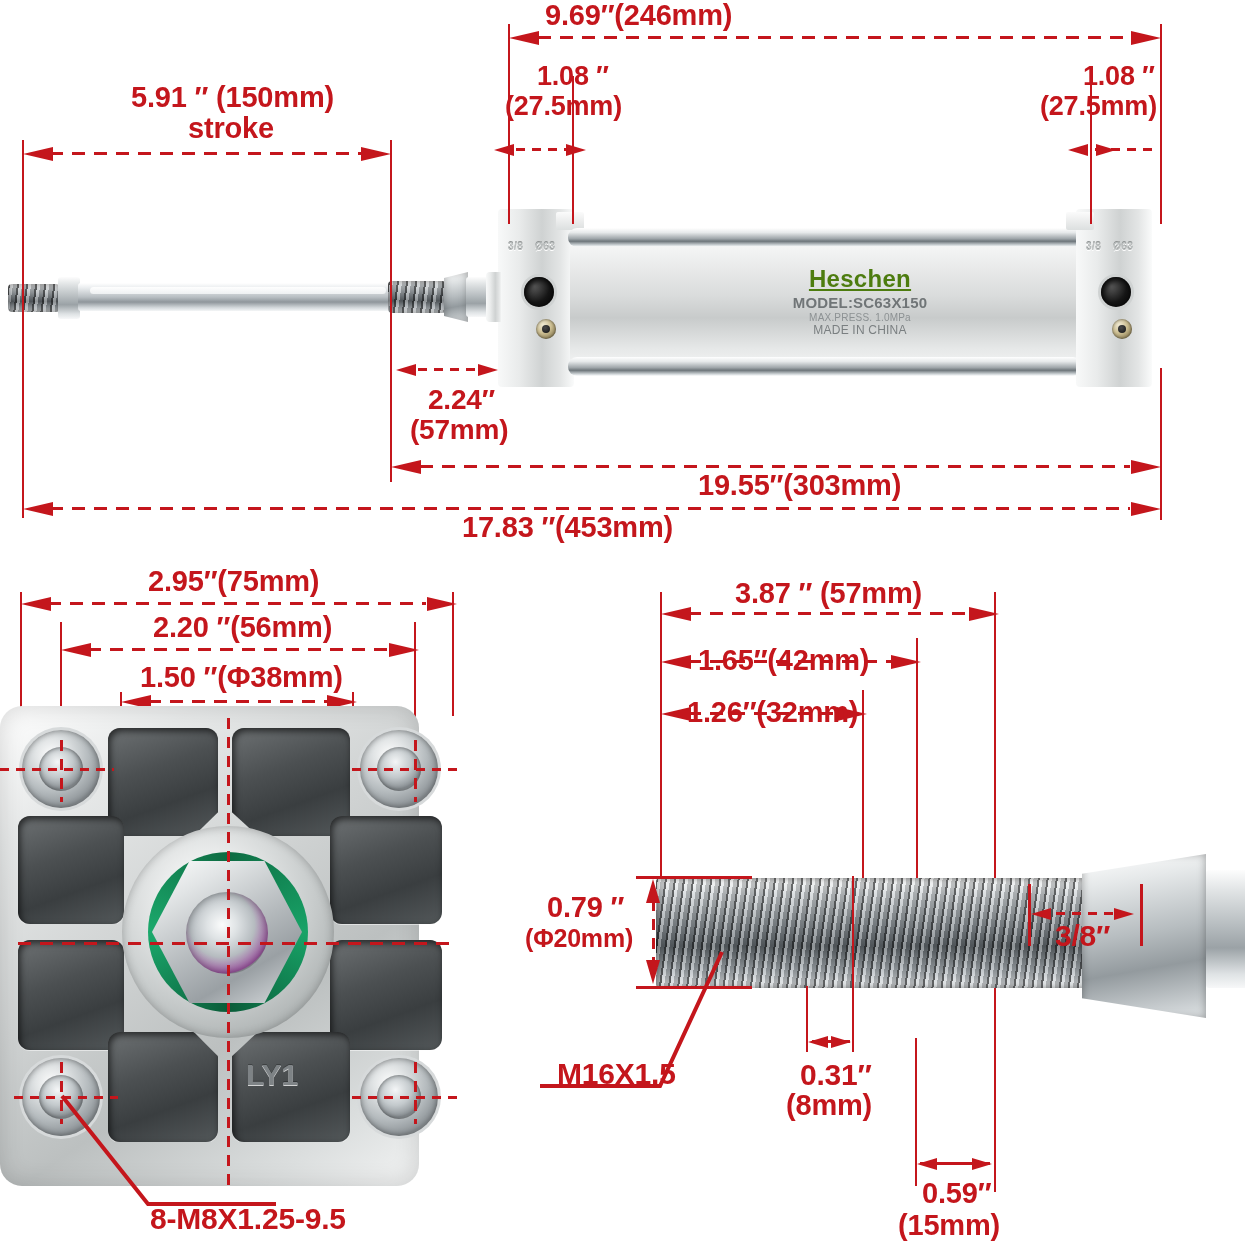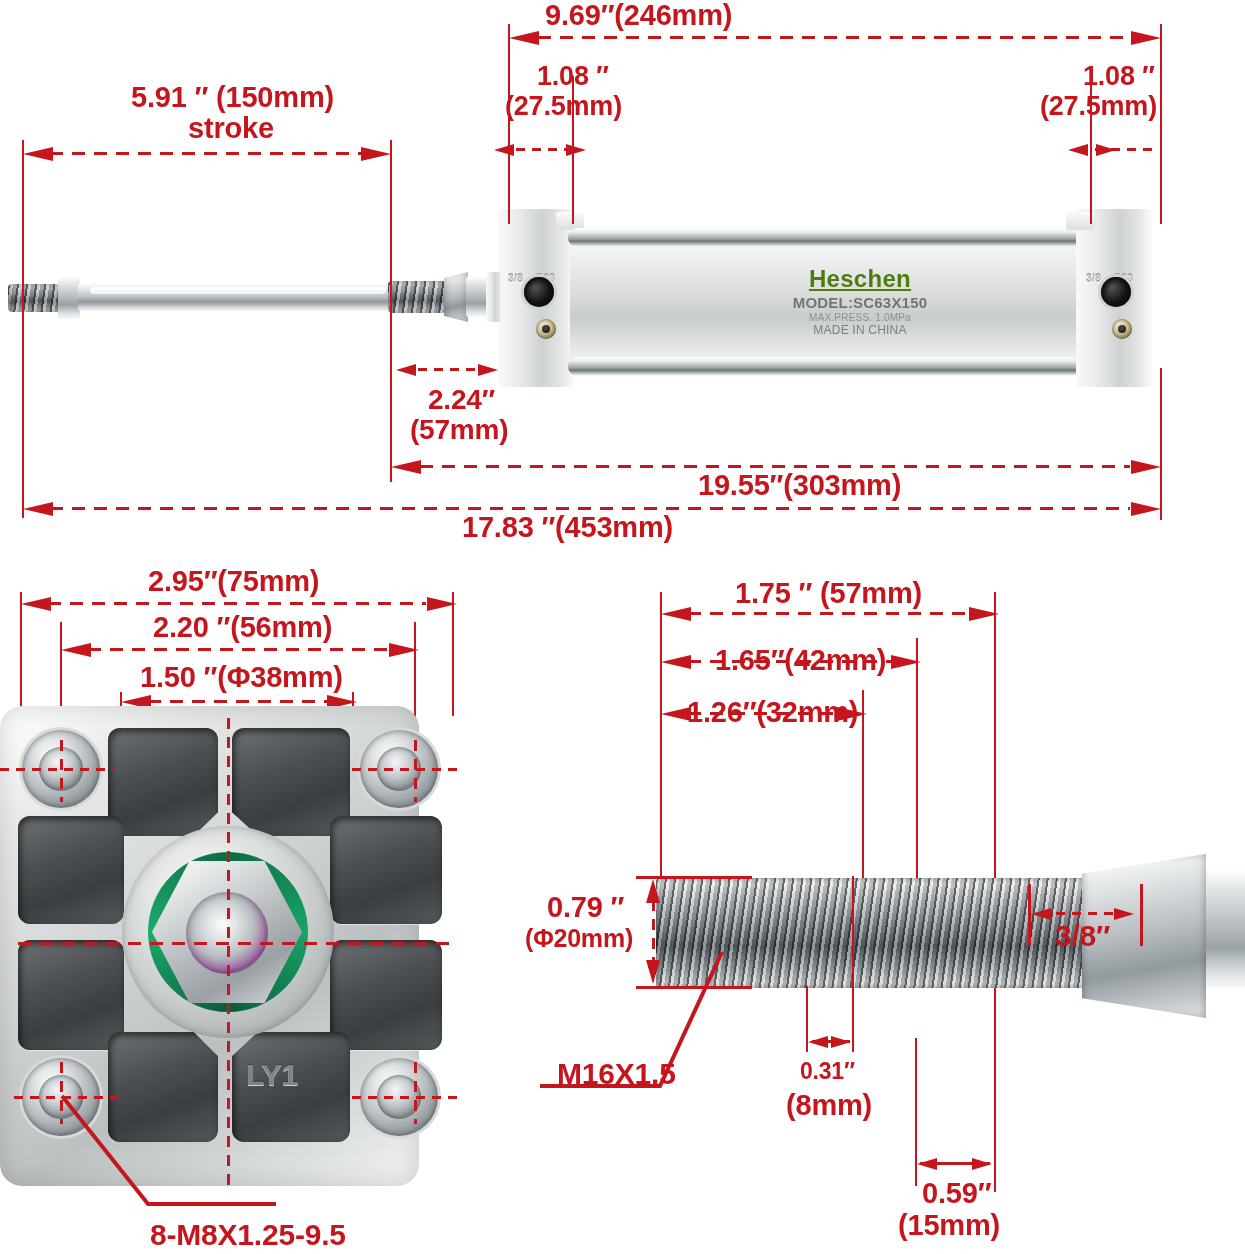--- a/index.html
+++ b/index.html
@@ -48,21 +48,21 @@
   .endcap{position:absolute;border-radius:4px;}
   .port-hole{position:absolute;border-radius:50%;
     background:radial-gradient(ellipse at 34% 30%,#5b5b5b 0%,#161616 55%,#000 100%);
     box-shadow:0 0 0 3px #cfd2d2,inset 2px 3px 6px rgba(0,0,0,.9);}
   .grub{position:absolute;border-radius:50%;
     background:radial-gradient(circle at 36% 30%,#f0ead4 0%,#cdbf93 42%,#9a8c62 72%,#6e6444 100%);
     box-shadow:inset 0 0 3px rgba(0,0,0,.6);}
   .grub::after{content:"";position:absolute;left:28%;top:28%;width:44%;height:44%;border-radius:50%;
     background:radial-gradient(circle at 40% 35%,#4a4a4a,#111);}
   .emboss{position:absolute;color:#b9bdbd;font-weight:700;
-    text-shadow:0 1px 0 #ffffff, 0 -1px 0 #8e9292;letter-spacing:.5px;margin-top:32px;}
+    text-shadow:0 1px 0 #ffffff, 0 -1px 0 #8e9292;letter-spacing:.5px;}
   .label-block{position:absolute;text-align:center;color:#6c7072;}
 
   
   #flange{position:absolute;left:0;top:706px;width:419px;height:480px;}
   .flange-plate{position:absolute;inset:0;border-radius:22px;
     background:linear-gradient(145deg,#ffffff 0%,#e7e9e9 18%,#cfd2d2 44%,#bcc0c0 64%,#dcdfdf 86%,#f3f4f4 100%);
     box-shadow:inset 0 0 24px rgba(0,0,0,.16);}
   .flange-recess{position:absolute;border-radius:12px;
     background:linear-gradient(160deg,#6d7173 0%,#4c5052 38%,#3a3e40 66%,#53585a 100%);
     box-shadow:inset 2px 3px 7px rgba(0,0,0,.65), 0 1px 0 rgba(255,255,255,.5);}
@@ -248,34 +248,34 @@
   <div class="dashline fine" style="left:14px;top:1096px;width:104px;"></div>
   <div class="dashline fine" style="left:352px;top:1096px;width:110px;"></div>
   <div class="dashvline" style="left:60px;top:740px;height:62px;"></div>
   <div class="dashvline" style="left:414px;top:740px;height:62px;"></div>
   <div class="dashvline" style="left:60px;top:1062px;height:62px;"></div>
   <div class="dashvline" style="left:414px;top:1062px;height:62px;"></div>
 
   <svg style="position:absolute;left:100px;top:1096px;width:180px;height:130px;overflow:visible;">
     <polyline points="-38,0 48,108 176,108" fill="none" stroke="#c4161c" stroke-width="4"></polyline>
   </svg>
-  <div class="dimtext" style="left:150px;top:1203px;font-size:30px;margin-top:16px;">8-M8X1.25-9.5</div>
+  <div class="dimtext" style="left:150px;top:1203px;font-size:30px;">8-M8X1.25-9.5</div>
 
   <div class="ext" style="left:660px;top:592px;height:300px;"></div>
   <div class="ext" style="left:994px;top:592px;height:600px;"></div>
   <div class="dashline" style="left:688px;top:612px;width:280px;"></div>
   <div class="arr left" style="left:661px;top:607px;"></div>
   <div class="arr right" style="left:969px;top:607px;"></div>
-  <div class="dimtext" style="left:735px;top:578px;font-size:29px;">1.75 ″ (57mm)</div>
+  <div class="dimtext" style="left:735px;top:578px;font-size:29px;">3.87 ″ (57mm)</div>
 
   <div class="ext" style="left:916px;top:638px;height:255px;"></div>
   <div class="dashline" style="left:688px;top:660px;width:204px;"></div>
   <div class="arr left" style="left:661px;top:655px;"></div>
   <div class="arr right" style="left:891px;top:655px;"></div>
-  <div class="dimtext" style="left:698px;top:645px;font-size:29px;margin-left:17px;">1.65″(42mm)</div>
+  <div class="dimtext" style="left:698px;top:645px;font-size:29px;">1.65″(42mm)</div>
 
   <div class="ext" style="left:862px;top:690px;height:212px;"></div>
   <div class="dashline" style="left:688px;top:712px;width:150px;"></div>
   <div class="arr left" style="left:661px;top:707px;"></div>
   <div class="arr right" style="left:837px;top:707px;"></div>
   <div class="dimtext" style="left:687px;top:697px;font-size:29px;">1.26″(32mm)</div>
 
   <div id="roddetail">
 
     <div class="thread" style="left:36px;top:58px;width:430px;height:110px;"></div>
@@ -297,21 +297,21 @@
   <svg style="position:absolute;left:540px;top:940px;width:260px;height:150px;overflow:visible;">
     <polyline points="0,146 120,146 182,12" fill="none" stroke="#c4161c" stroke-width="4"></polyline>
   </svg>
   <div class="dimtext" style="left:557px;top:1058px;font-size:30px;">M16X1.5</div>
 
   <div class="ext" style="left:806px;top:986px;height:66px;"></div>
   <div class="ext" style="left:852px;top:876px;height:176px;"></div>
   <div class="solidline" style="left:812px;top:1040px;width:38px;"></div>
   <div class="arr sm left" style="left:808px;top:1036px;"></div>
   <div class="arr sm right" style="left:831px;top:1036px;"></div>
-  <div class="dimtext" style="left:800px;top:1059px;font-size:23px;">0.31″</div>
+  <div class="dimtext" style="left:800px;top:1059px;font-size:30px;">0.31″</div>
   <div class="dimtext" style="left:786px;top:1090px;font-size:29px;">(8mm)</div>
 
   <div class="ext" style="left:915px;top:1038px;height:148px;"></div>
   <div class="ext" style="left:994px;top:1038px;height:148px;"></div>
   <div class="solidline" style="left:920px;top:1162px;width:70px;"></div>
   <div class="arr sm left" style="left:917px;top:1158px;"></div>
   <div class="arr sm right" style="left:972px;top:1158px;"></div>
   <div class="dimtext" style="left:922px;top:1178px;font-size:29px;">0.59″</div>
   <div class="dimtext" style="left:898px;top:1210px;font-size:29px;">(15mm)</div>
 

